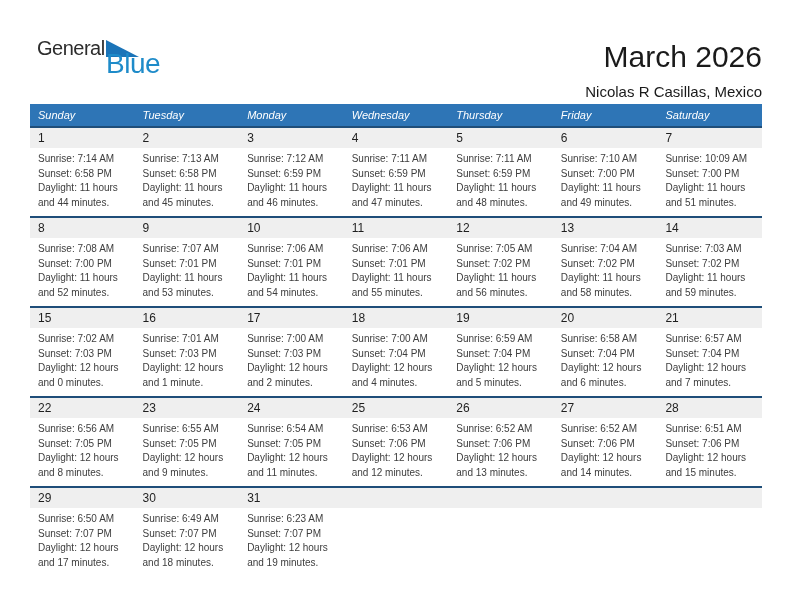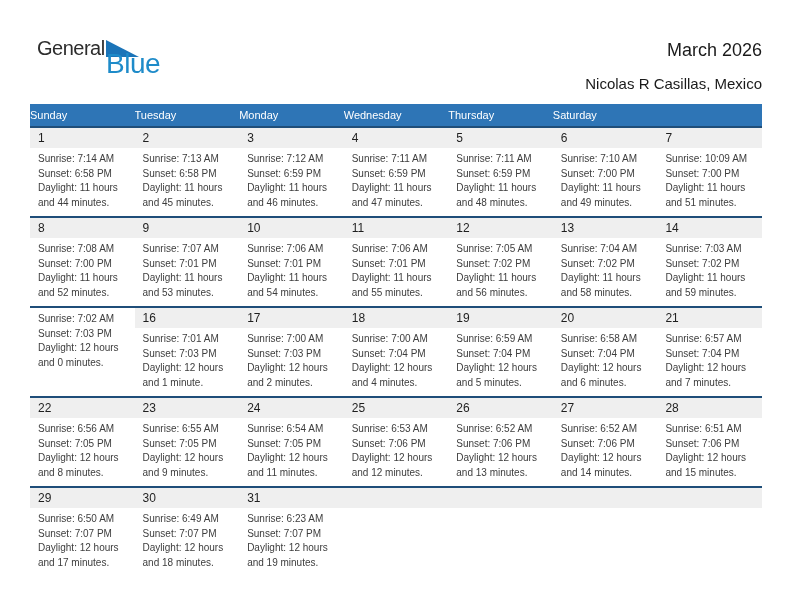--- a/index.html
+++ b/index.html
@@ -30,46 +30,48 @@
     letter-spacing: -0.5px;
     margin-left: 69px;
     margin-top: -4px;
     line-height: 20px;
   }
 
   
   .page-title {
     position: absolute;
     top: 40px; right: 30px;
-    font-size: 18px;
+    font-size: 30px;
     color: #1a1a1a;
     text-align: right;
   }
   .page-subtitle {
     position: absolute;
-    top: 75px; right: 30px;
+    top: 83px; right: 30px;
     font-size: 15px;
     color: #1a1a1a;
     text-align: right;
   }
 
   
   .calendar { position: absolute; left: 30px; top: 104px; width: 732px; }
   .weekday-row {
     display: grid;
     grid-template-columns: repeat(7, 1fr);
     background: #2E75B6;
     height: 22px;
   }
   .weekday-cell {
     color: #ffffff;
     font-size: 11px;
     line-height: 22px;
+    padding-left: 8px;
     overflow: hidden;
     white-space: nowrap;
+    font-style: italic;
   }
   .week-row {
     display: grid;
     grid-template-columns: repeat(7, 1fr);
     border-top: 2px solid #1F4E79;
     height: 90px;
     background: #ffffff;
   }
   .day-cell { overflow: hidden; }
   .day-num {
@@ -105,20 +107,21 @@
   <div class="page-title">March 2026</div>
   <div class="page-subtitle">Nicolas R Casillas, Mexico</div>
 
   <div class="calendar">
     <div class="weekday-row">
         <div class="weekday-cell">Sunday</div>
         <div class="weekday-cell">Tuesday</div>
         <div class="weekday-cell">Monday</div>
         <div class="weekday-cell">Wednesday</div>
         <div class="weekday-cell">Thursday</div>
+        <div class="weekday-cell">Friday</div>
         <div class="weekday-cell">Saturday</div>
       </div>
 
   <div class="week-row">
         <div class="day-cell">
           <div class="day-num">1</div>
           <div class="day-info">
             <div>Sunrise: 7:14 AM</div>
             <div>Sunset: 6:58 PM</div>
             <div>Daylight: 11 hours</div>
@@ -240,20 +243,21 @@
           <div class="day-info">
             <div>Sunrise: 7:03 AM</div>
             <div>Sunset: 7:02 PM</div>
             <div>Daylight: 11 hours</div>
             <div>and 59 minutes.</div>
           </div>
         </div>
       </div>
       <div class="week-row">
         <div class="day-cell">
+          <div class="day-num">15</div>
           <div class="day-info">
             <div>Sunrise: 7:02 AM</div>
             <div>Sunset: 7:03 PM</div>
             <div>Daylight: 12 hours</div>
             <div>and 0 minutes.</div>
           </div>
         </div>
         <div class="day-cell">
           <div class="day-num">16</div>
           <div class="day-info">

